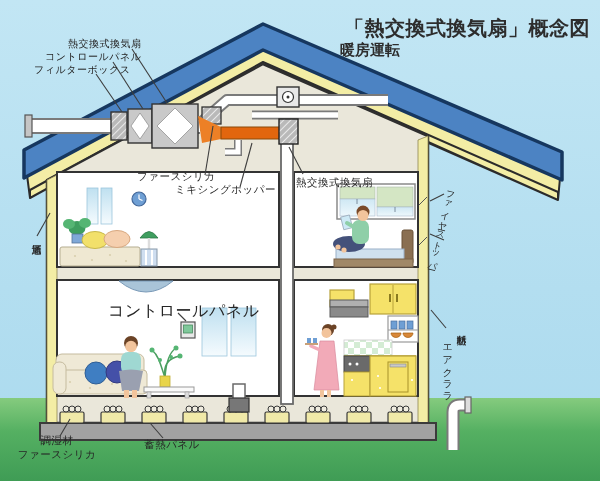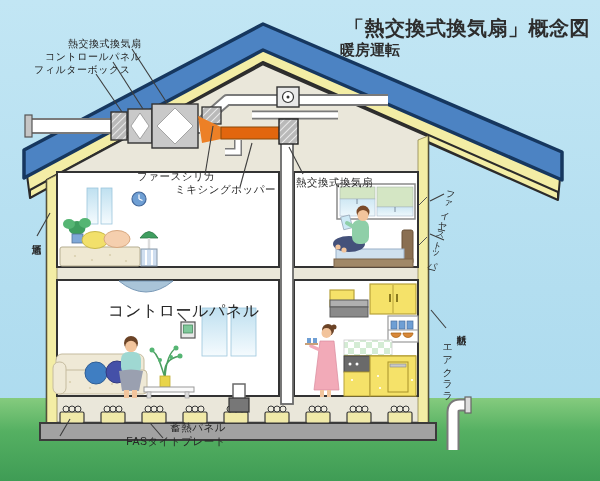--- a/index.html
+++ b/index.html
@@ -328,17 +328,20 @@
   <div class="lbl" style="left:137px;top:170px;font-size:10.5px;">ファースシリカ</div>
   <div class="lbl" style="left:175px;top:183px;font-size:10.5px;">ミキシングホッパー</div>
   <div class="lbl" style="left:296px;top:176px;font-size:10.5px;">熱交換式換気扇</div>
   <div class="lbl" style="left:108px;top:301px;font-size:16px;">コントロールパネル</div>
 
   <div class="lbl vlbl" style="left:30px;top:237px;">通気層</div>
   <div class="lbl vlbl rot" style="left:446px;top:184px;">ファイヤーストッパー</div>
   <div class="lbl vlbl" style="left:455px;top:327px;">断熱材</div>
   <div class="lbl vlbl" style="left:441px;top:338px;">エアクララ</div>
 
-  <div class="lbl lbl2" style="left:118px;top:420px;width:108px;text-align:right;">
+  <div class="lbl lbl2" style="left:14px;top:433px;width:86px;">
+    <span>調湿材</span><br>
+    <span>ファースシリカ</span>
+  </div>
+  <div class="lbl lbl2" style="left:118px;top:437px;width:108px;">
     <span>蓄熱パネル</span><br>
-    <span>FASタイトプレート</span>
   </div>
 </div>
 
 </body></html>

